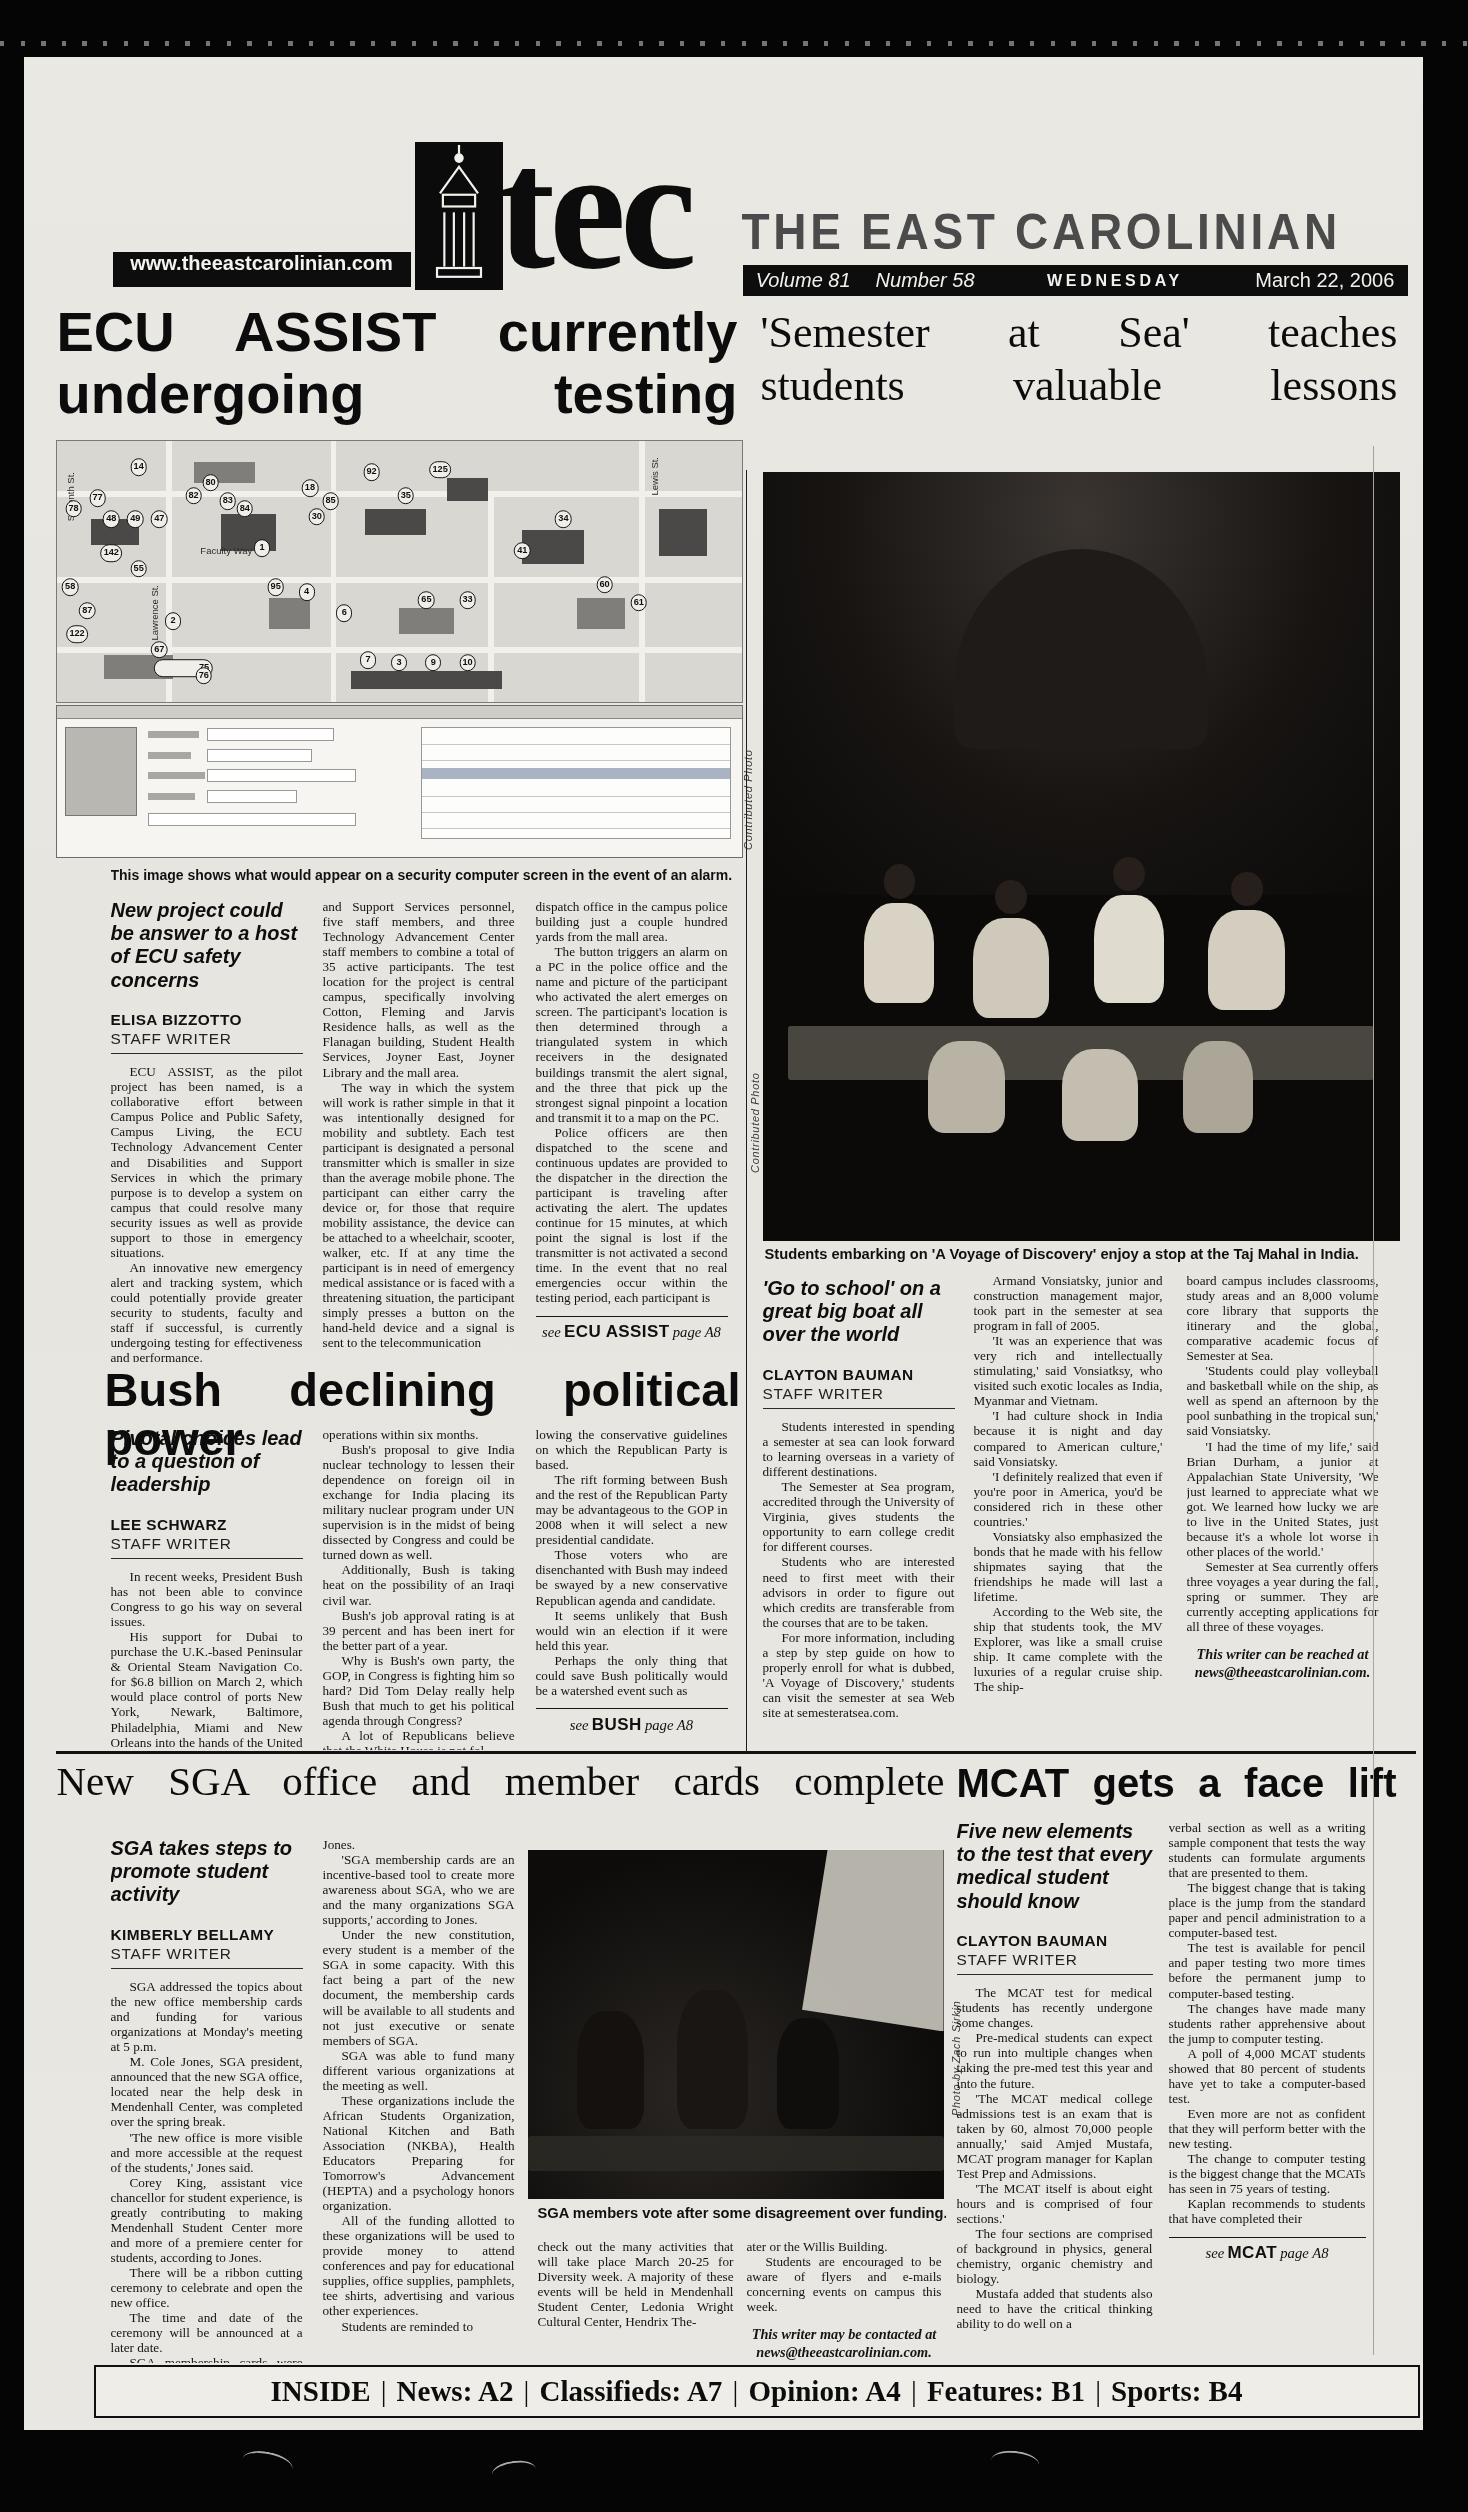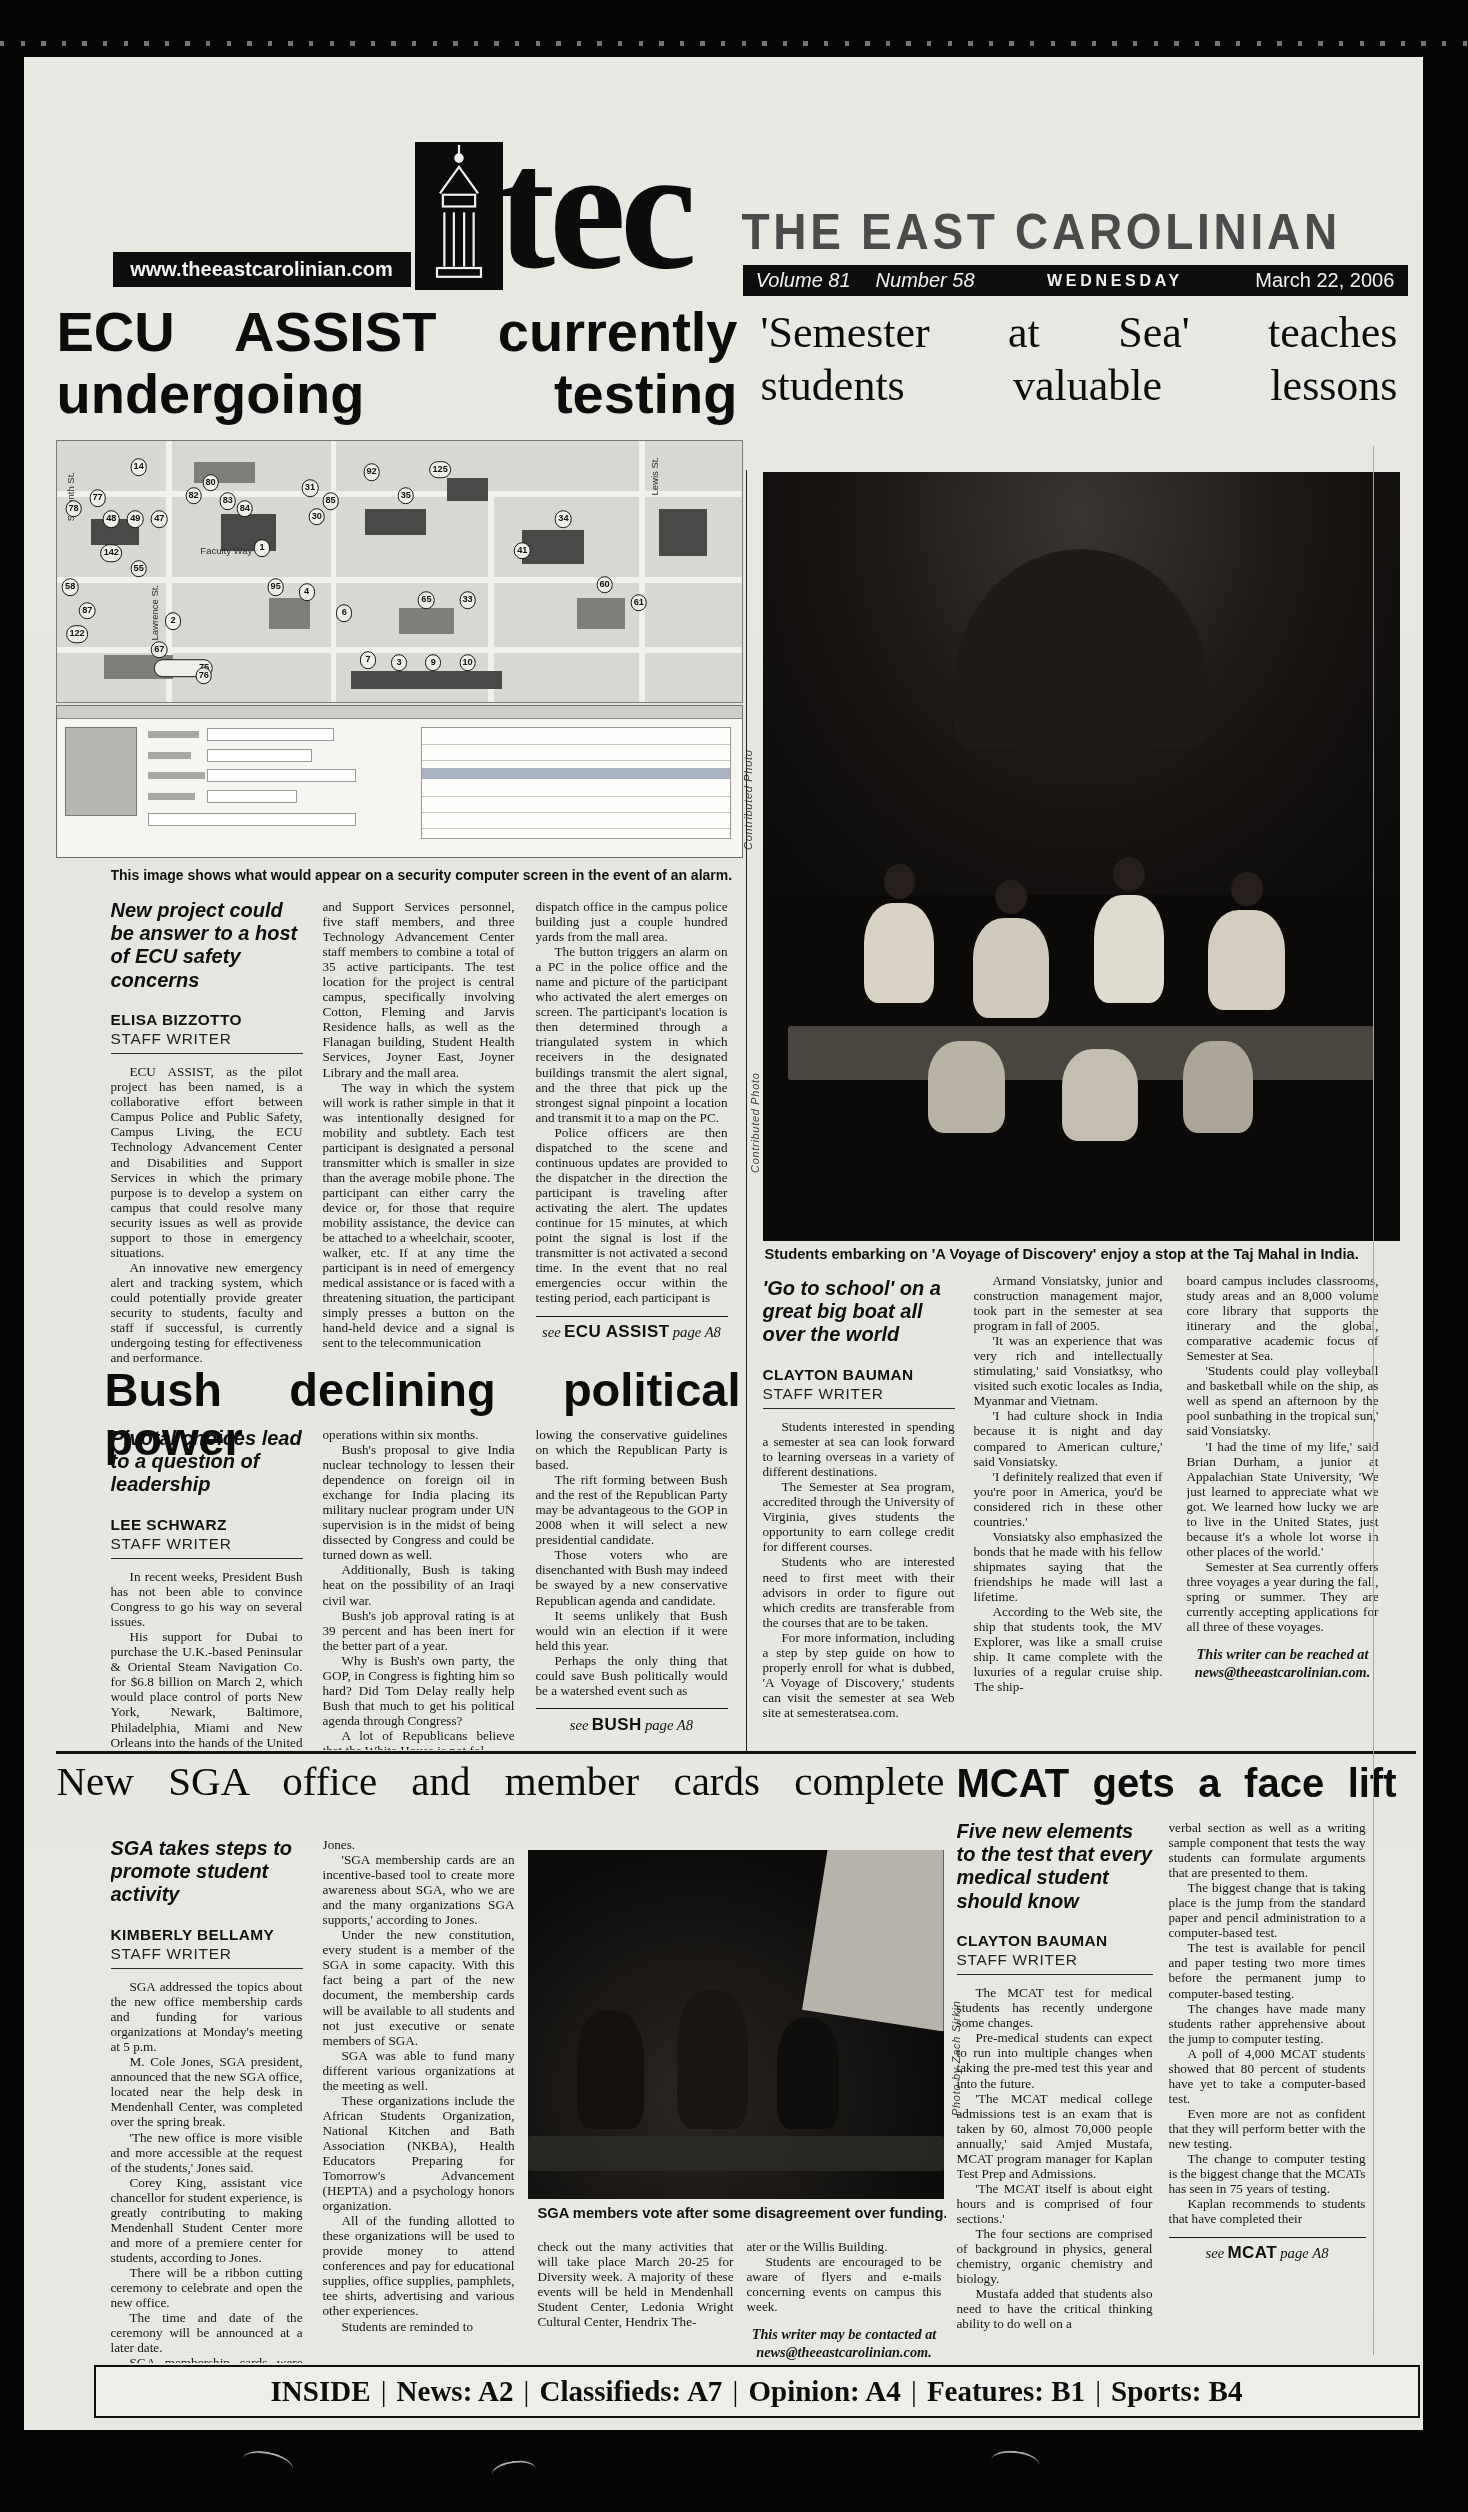--- a/index.html
+++ b/index.html
@@ -6,21 +6,21 @@
   .scan{position:relative;width:1468px;height:2512px;background:#050505;overflow:hidden;
         font-family:"Liberation Serif",serif;}
   .perf{position:absolute;left:0;top:41px;width:1468px;height:5.1px;
         background:repeating-linear-gradient(90deg,#cfcfcf 0 4.4px,transparent 4.4px 20.6px);opacity:.55;}
   .page{position:absolute;left:23.5px;top:57px;width:1399px;height:2373px;
         background:linear-gradient(180deg,#eae8e3 0%,#e7e5e0 40%,#e9e7e1 100%);}
   .curl{position:absolute;border-top:2.9px solid #d8d8d8;border-radius:50%;opacity:.8;}
 
   
   .urlbar{position:absolute;left:89px;top:195px;width:298px;height:35px;background:#0d0d0d;
-          display:flex;align-items:center;justify-content:center;}
+          display:flex;justify-content:center;}
   .urlbar span{color:#f4f3ef;font:700 20px "Liberation Sans",sans-serif;}
   .logobox{position:absolute;left:391px;top:85px;width:88px;height:148px;background:#0b0b0b;}
   .tec{position:absolute;left:474px;top:65px;font:700 173px/1 "Liberation Serif",serif;
        letter-spacing:-5.9px;color:#0c0c0c;}
   .papername{position:absolute;left:718px;top:148px;width:665px;font:700 46px/1.1 "Liberation Sans",sans-serif;
              letter-spacing:3.7px;color:#4b4b4b;transform:scaleY(1.08);transform-origin:top left;white-space:nowrap;}
   .infobar{position:absolute;left:719px;top:208px;width:665px;height:31px;background:#0d0d0d;color:#f2f1ed;
            display:flex;align-items:center;justify-content:space-between;padding:0 13.2px;box-sizing:border-box;
            font-family:"Liberation Sans",sans-serif;}
   .infobar .vol{font-size:20px;display:flex;gap:25px;font-style:italic;}
@@ -189,21 +189,21 @@
           <span class="marker" style="left: 18.5%; top: 87%; padding-left: 44px;">75</span>
           <span class="marker" style="left: 21.5%; top: 90%;">76</span>
           <span class="marker" style="left: 20%; top: 21%;">82</span>
           <span class="marker" style="left: 22.5%; top: 16%;">80</span>
           <span class="marker" style="left: 25%; top: 23%;">83</span>
           <span class="marker" style="left: 27.5%; top: 26%;">84</span>
           <span class="marker" style="left: 30%; top: 41%;">1</span>
           <span class="marker" style="left: 32%; top: 56%;">95</span>
           <span class="marker" style="left: 36.5%; top: 58%;">4</span>
           <span class="marker" style="left: 42%; top: 66%;">6</span>
-          <span class="marker" style="left: 37%; top: 18%;">31</span>
+          <span class="marker" style="left: 37%; top: 18%;">18</span>
           <span class="marker" style="left: 40%; top: 23%;">85</span>
           <span class="marker" style="left: 38%; top: 29%;">30</span>
           <span class="marker" style="left: 46%; top: 12%;">92</span>
           <span class="marker" style="left: 51%; top: 21%;">35</span>
           <span class="marker" style="left: 56%; top: 11%;">125</span>
           <span class="marker" style="left: 54%; top: 61%;">65</span>
           <span class="marker" style="left: 60%; top: 61%;">33</span>
           <span class="marker" style="left: 45.5%; top: 84%;">7</span>
           <span class="marker" style="left: 50%; top: 85%;">3</span>
           <span class="marker" style="left: 55%; top: 85%;">9</span>

